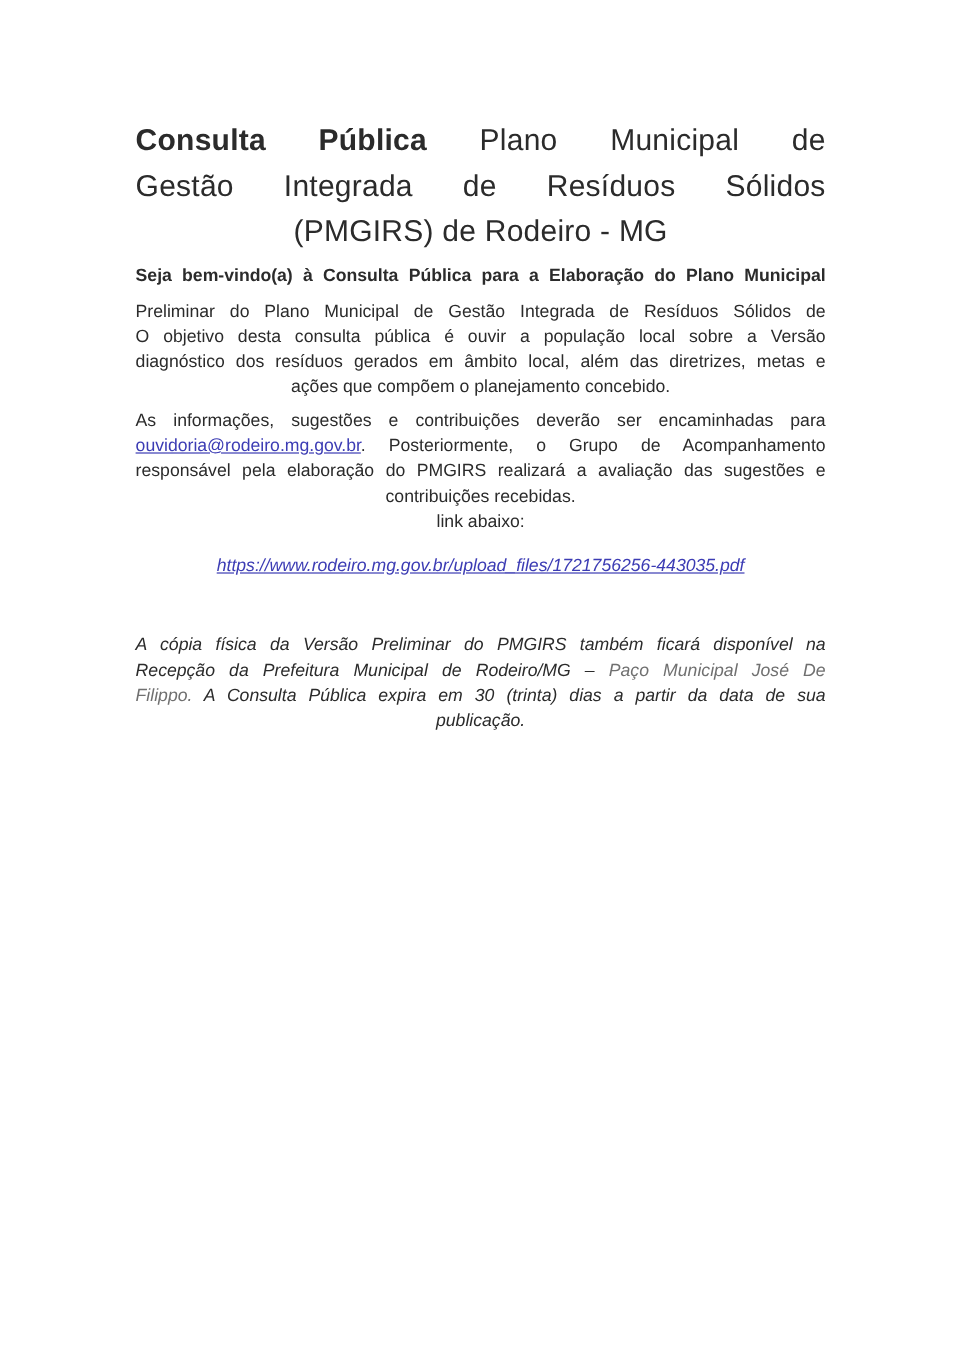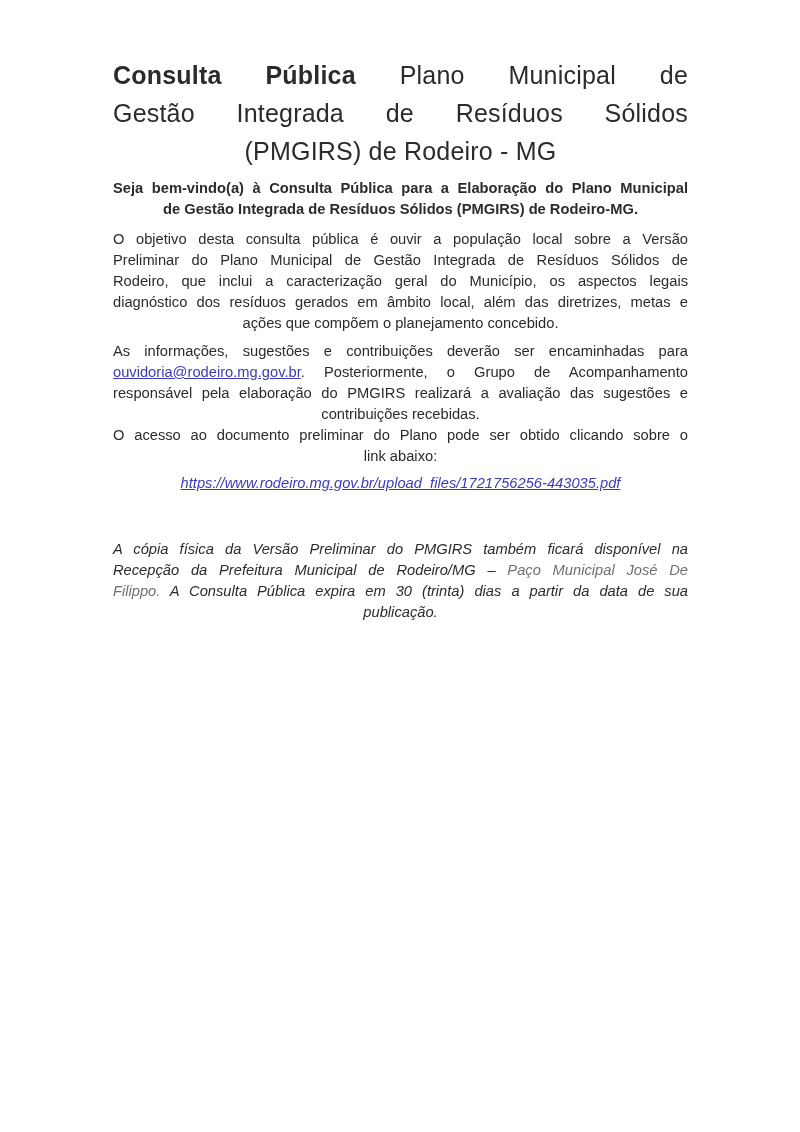--- a/index.html
+++ b/index.html
@@ -6,21 +6,21 @@
   .canvas {
     position: relative;
     width: 800px;
     height: 1132px;
     background: var(--page-bg, #ffffff);
     overflow: hidden;
   }
   .doc {
     box-sizing: border-box;
     width: 800px;
-    padding: 56px 112px 0 113px;
+    padding: 98px 112px 0 113px;
     font-family: "Liberation Sans", "DejaVu Sans", sans-serif;
     color: var(--text, #2b2b2b);
   }
   .block { margin: 0; }
   .line { text-align: center; }
   .line.fill { text-align: justify; text-align-last: justify; }
   .seg { white-space: pre-wrap; }
   .seg.bold { font-weight: 700; }
   .seg.muted { color: var(--muted, #707070); }
   a.seg { color: var(--link, #3c3cb4); text-decoration: underline; cursor: pointer; }
@@ -35,51 +35,48 @@
   [data-name="welcome-paragraph"],
   [data-name="objective-paragraph"],
   [data-name="contributions-paragraph"],
   [data-name="pdf-link-line"],
   [data-name="physical-copy-paragraph"] {
     font-size: 14.7px;
     line-height: 21px;
   }
   [data-name="welcome-paragraph"] { font-weight: 700; margin-bottom: 9px; }
   [data-name="objective-paragraph"] { margin-bottom: 7px; }
-  [data-name="contributions-paragraph"] { margin-bottom: 6px; }
+  [data-name="contributions-paragraph"] { margin-bottom: 16px; }
   [data-name="pdf-link-line"] { margin-bottom: 45px; font-style: italic; }
   [data-name="physical-copy-paragraph"] { margin-bottom: 16px; font-style: italic; }
 </style>
 </head>
 <body>
 
 <div class="canvas" data-name="document-page">
   <main class="doc" data-name="document-content">
       <div class="block heading" data-name="document-title">
         <div class="line fill" data-name="text-line"><span class="seg bold" data-name="text-segment">Consulta Pública</span><span class="seg normal" data-name="text-segment"> Plano Municipal de</span></div>
         <div class="line fill" data-name="text-line"><span class="seg normal" data-name="text-segment">Gestão Integrada de Resíduos Sólidos</span></div>
         <div class="line" data-name="text-line"><span class="seg normal" data-name="text-segment">(PMGIRS) de Rodeiro - MG</span></div>
       </div>
       <div class="block para" data-name="welcome-paragraph">
         <div class="line fill" data-name="text-line"><span class="seg bold" data-name="text-segment">Seja bem-vindo(a) à Consulta Pública para a Elaboração do Plano Municipal</span></div>
-        <div class="line" data-name="text-line"><span class="seg bold" data-name="text-segment">de Gestão Integrada de Resíduos Sólidos (PMGIRS) de Rodeiro-MG.</span></div>
       </div>
       <div class="block para" data-name="objective-paragraph">
+        <div class="line fill" data-name="text-line"><span class="seg normal" data-name="text-segment">Preliminar do Plano Municipal de Gestão Integrada de Resíduos Sólidos de</span></div>
         <div class="line fill" data-name="text-line"><span class="seg normal" data-name="text-segment">O objetivo desta consulta pública é ouvir a população local sobre a Versão</span></div>
-        <div class="line fill" data-name="text-line"><span class="seg normal" data-name="text-segment">Preliminar do Plano Municipal de Gestão Integrada de Resíduos Sólidos de</span></div>
-        <div class="line fill" data-name="text-line"><span class="seg normal" data-name="text-segment">Rodeiro, que inclui a caracterização geral do Município, os aspectos legais</span></div>
         <div class="line fill" data-name="text-line"><span class="seg normal" data-name="text-segment">diagnóstico dos resíduos gerados em âmbito local, além das diretrizes, metas e</span></div>
         <div class="line" data-name="text-line"><span class="seg normal" data-name="text-segment">ações que compõem o planejamento concebido.</span></div>
       </div>
       <div class="block para" data-name="contributions-paragraph">
         <div class="line fill" data-name="text-line"><span class="seg normal" data-name="text-segment">As informações, sugestões e contribuições deverão ser encaminhadas para</span></div>
         <div class="line fill" data-name="text-line"><a href="#" class="seg link" data-name="email-link">ouvidoria@rodeiro.mg.gov.br</a><span class="seg normal" data-name="text-segment">. Posteriormente, o Grupo de Acompanhamento</span></div>
         <div class="line fill" data-name="text-line"><span class="seg normal" data-name="text-segment">responsável pela elaboração do PMGIRS realizará a avaliação das sugestões e</span></div>
         <div class="line" data-name="text-line"><span class="seg normal" data-name="text-segment">contribuições recebidas.</span></div>
-        <div class="line fill" data-name="text-line"><span class="seg normal" data-name="text-segment">O acesso ao documento preliminar do Plano pode ser obtido clicando sobre o</span></div>
         <div class="line" data-name="text-line"><span class="seg normal" data-name="text-segment">link abaixo:</span></div>
       </div>
       <div class="block para" data-name="pdf-link-line">
         <div class="line" data-name="text-line"><a href="#" class="seg link" data-name="pdf-link">https://www.rodeiro.mg.gov.br/upload_files/1721756256-443035.pdf</a></div>
       </div>
       <div class="block para" data-name="physical-copy-paragraph">
         <div class="line fill" data-name="text-line"><span class="seg normal" data-name="text-segment">A cópia física da Versão Preliminar do PMGIRS também ficará disponível na</span></div>
         <div class="line fill" data-name="text-line"><span class="seg normal" data-name="text-segment">Recepção da Prefeitura Municipal de Rodeiro/MG – </span><span class="seg muted" data-name="text-segment">Paço Municipal José De</span></div>
         <div class="line fill" data-name="text-line"><span class="seg muted" data-name="text-segment">Filippo.</span><span class="seg normal" data-name="text-segment"> A Consulta Pública expira em 30 (trinta) dias a partir da data de sua</span></div>
         <div class="line" data-name="text-line"><span class="seg normal" data-name="text-segment">publicação.</span></div>

